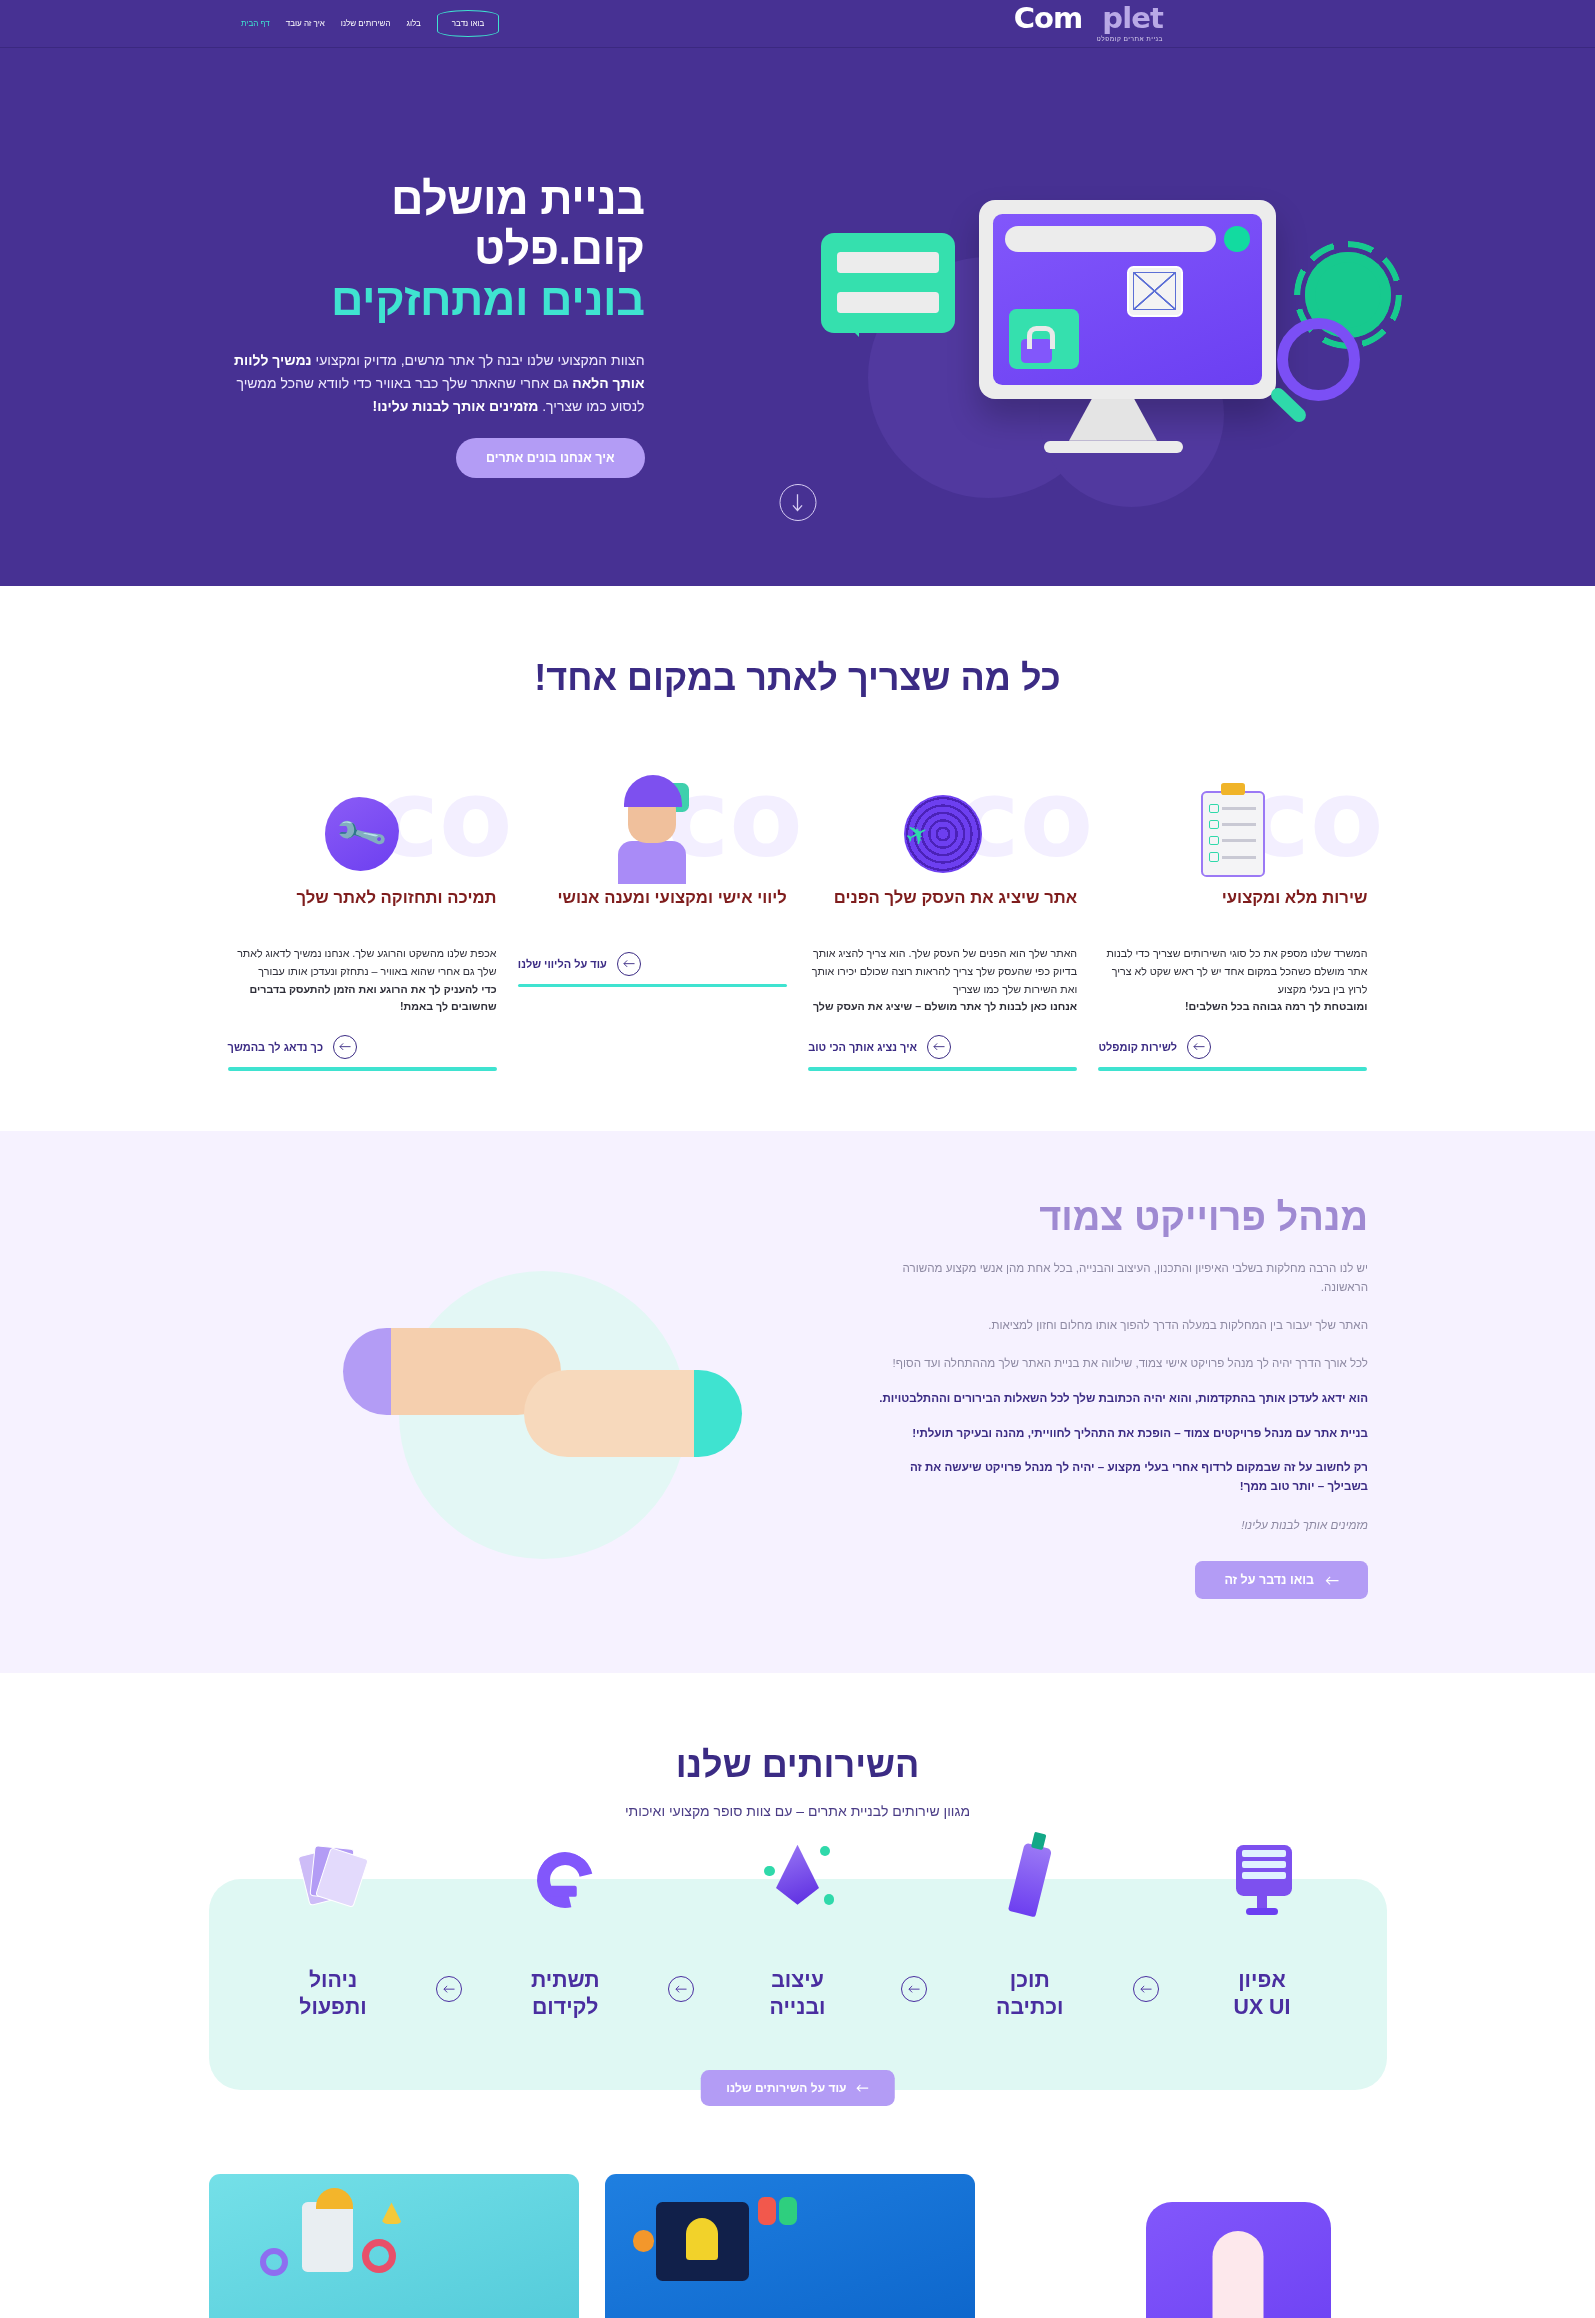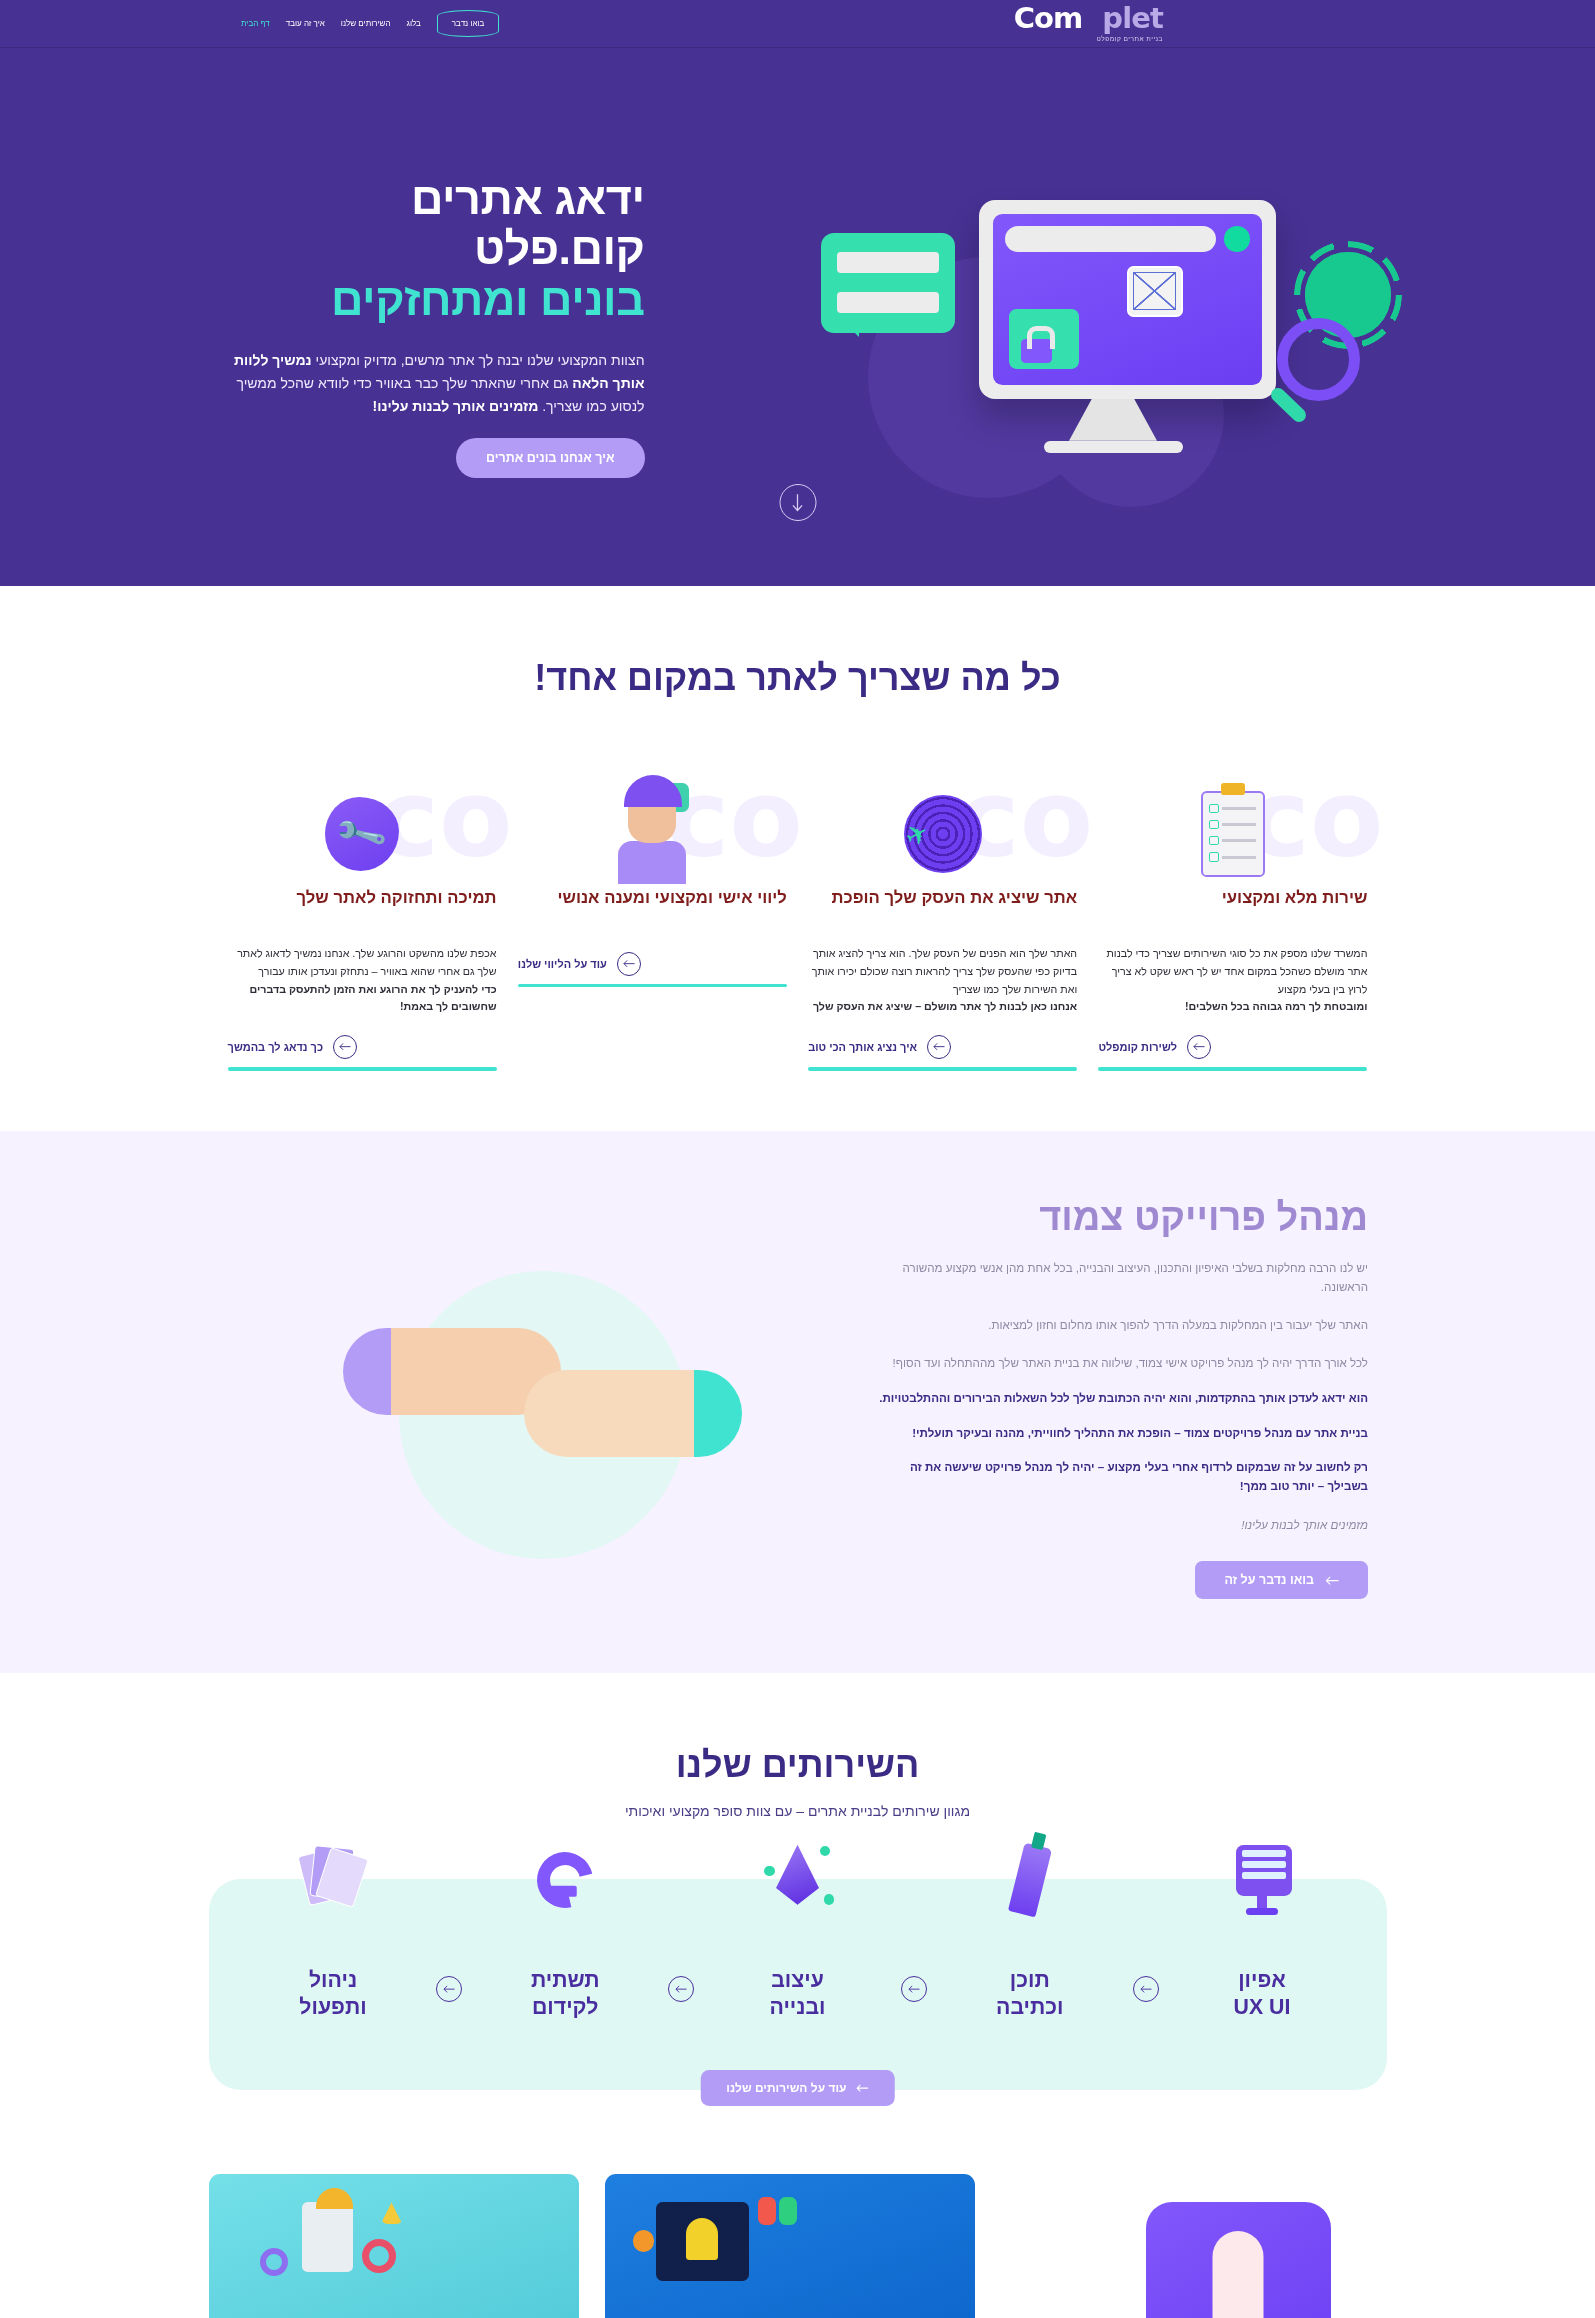--- a/index.html
+++ b/index.html
@@ -401,21 +401,21 @@
         <div class="bubble">
             <span></span>
             <span></span>
           </div>
         <div class="gear"></div>
         <div class="glass"></div>
       </div>
 
       <div class="hero-copy">
         <h1 class="hero-h1">
-          <span>ידאג אתרים</span><br>
+          <span>בניית מושלם</span><br>
           <span>קום.פלט</span>
           <span class="accent">בונים ומתחזקים</span>
         </h1>
         <p class="hero-p">
           <span>הצוות המקצועי שלנו יבנה לך אתר מרשים, מדויק ומקצועי</span>
           <b>נמשיך ללוות אותך הלאה</b><span> גם אחרי שהאתר שלך כבר באוויר כדי לוודא שהכל ממשיך לנסוע כמו שצריך.</span>
           <b>מזמינים אותך לבנות עלינו!</b>
         </p>
         <button class="hero-btn">איך אנחנו בונים אתרים</button>
       </div>
@@ -476,21 +476,21 @@
 
         <div class="feat-card">
           <div class="feat-illus">
             <div class="feat-ghost">co</div>
             <div class="feat-icon">
               <div class="target">
                   <span class="dart">✈</span>
                 </div>
             </div>
           </div>
-          <div class="feat-title">אתר שיציג את העסק שלך הופכת</div>
+          <div class="feat-title">אתר שיציג את העסק שלך הפנים</div>
           <div class="feat-body">
             <span>האתר שלך הוא הפנים של העסק שלך. הוא צריך להציג אותך בדיוק כפי שהעסק שלך צריך להראות רוצה שכולם יכירו אותך ואת השירות שלך כמו שצריך</span><br>
             <b>אנחנו כאן לבנות לך אתר מושלם – שיציג את העסק שלך</b>
           </div>
           <div class="feat-link-row">
             <a class="feat-link">איך נציג אותך הכי טוב</a>
             <span class="circ-arrow">
               <svg viewBox="0 0 26 20" fill="none" stroke="#3b2b84" stroke-width="2">
                   <path d="M25 10H2M9 3L2 10l7 7"></path>
                 </svg>

